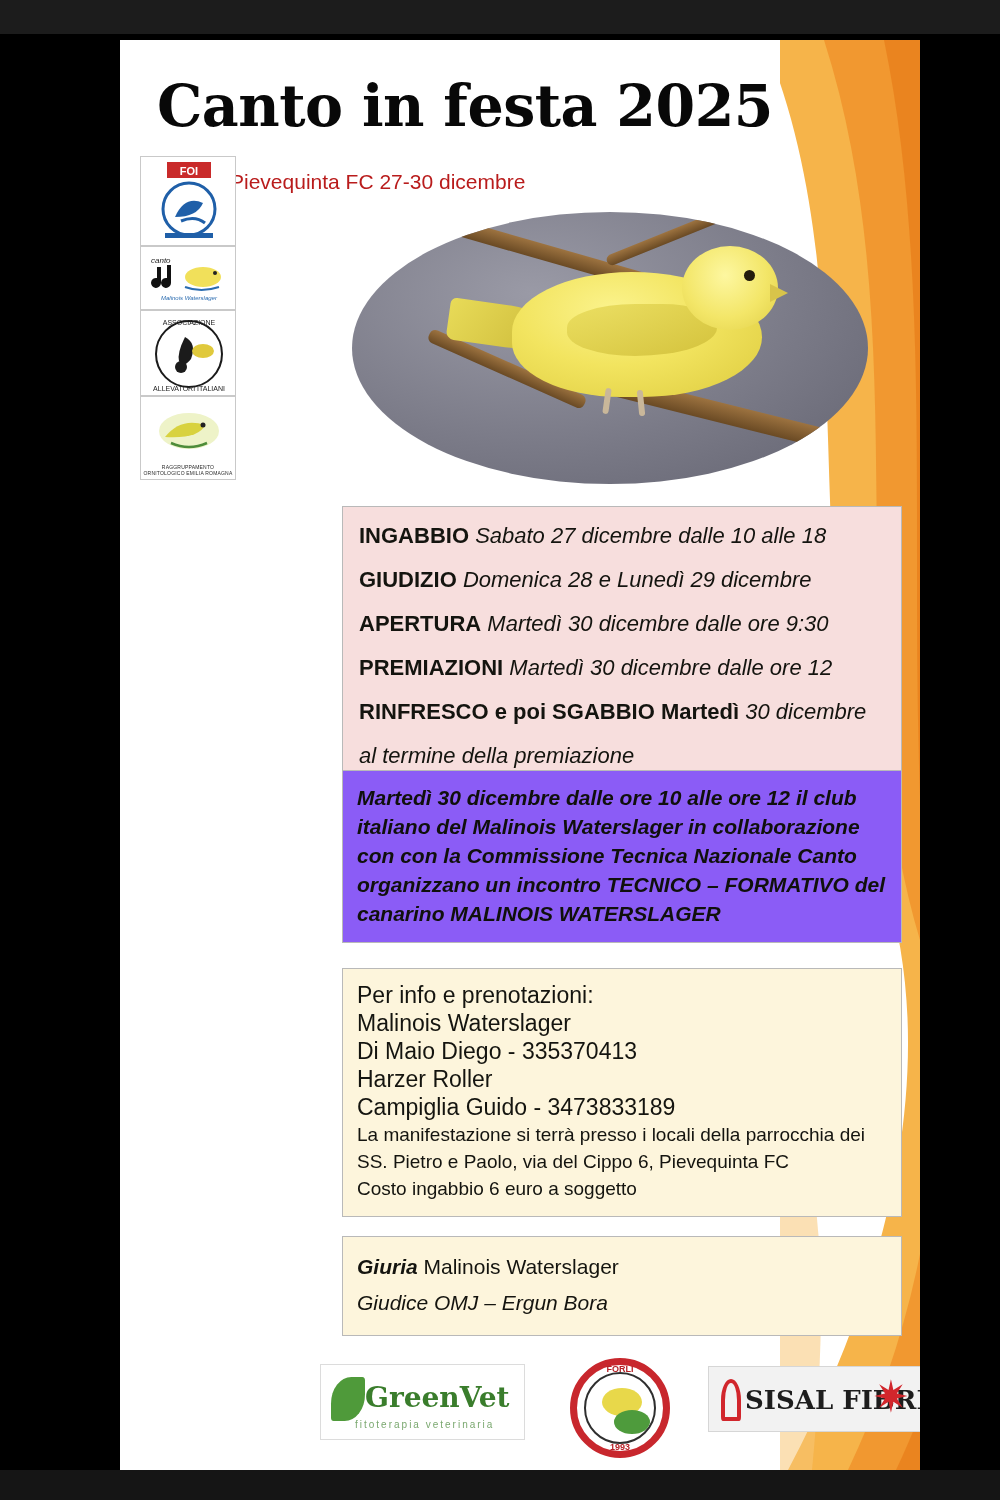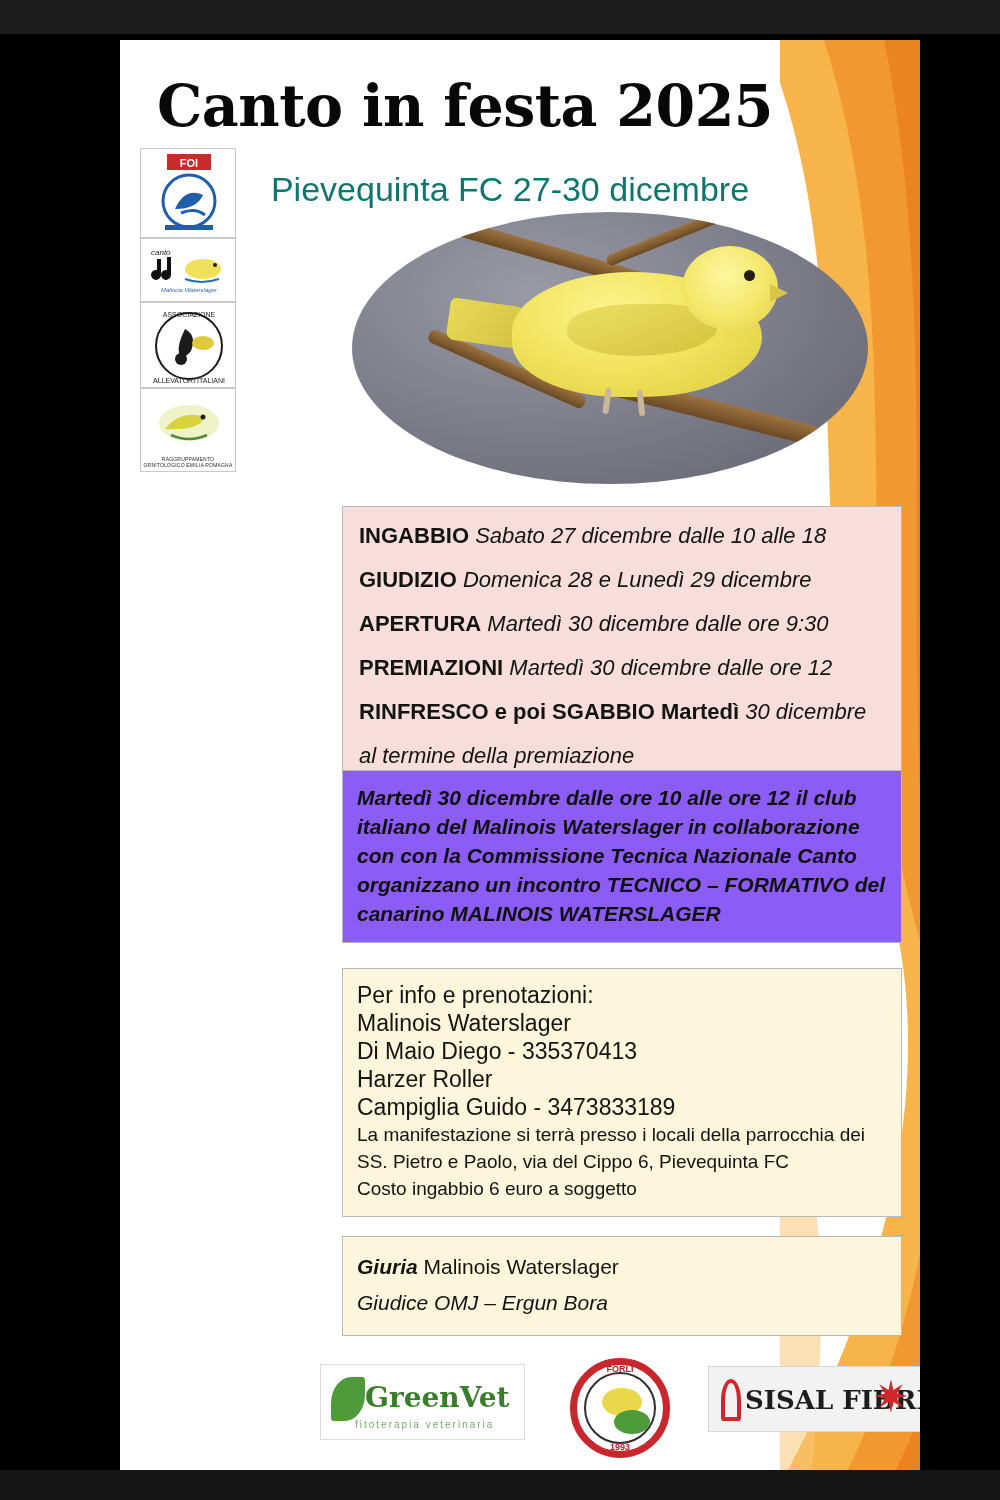--- a/index.html
+++ b/index.html
@@ -73,41 +73,41 @@
     font-size: 57px;
     letter-spacing: -0.5px;
     color: #080808;
     white-space: nowrap;
   }
   #subtitle {
     position: absolute;
     left: 110px;
     top: 130px;
     width: 560px;
-    text-align: center;
-    font-size: 34px;
-    color: #0f766e;
+    text-align: left;
+    font-size: 21px;
+    color: #b91c1c;
   }
 
   
   #logocol {
     position: absolute;
     left: 20px;
     top: 108px;
     width: 98px;
   }
   .logo-box {
     width: 96px;
     border: 1px solid #c9c9c9;
     background: #fff;
     box-sizing: border-box;
     position: relative;
     overflow: hidden;
   }
-  .logo-1 { height: 90px; }
+  .logo-1 { height: 90px; margin-top: 8px; }
   .logo-2 { height: 64px; font-style: italic; }
   .logo-3 { height: 86px; }
   .logo-4 { height: 84px; }
   .logo-cap {
     position: absolute;
     bottom: 3px;
     left: 0; right: 0;
     text-align: center;
     font-size: 5px;
     line-height: 6px;

